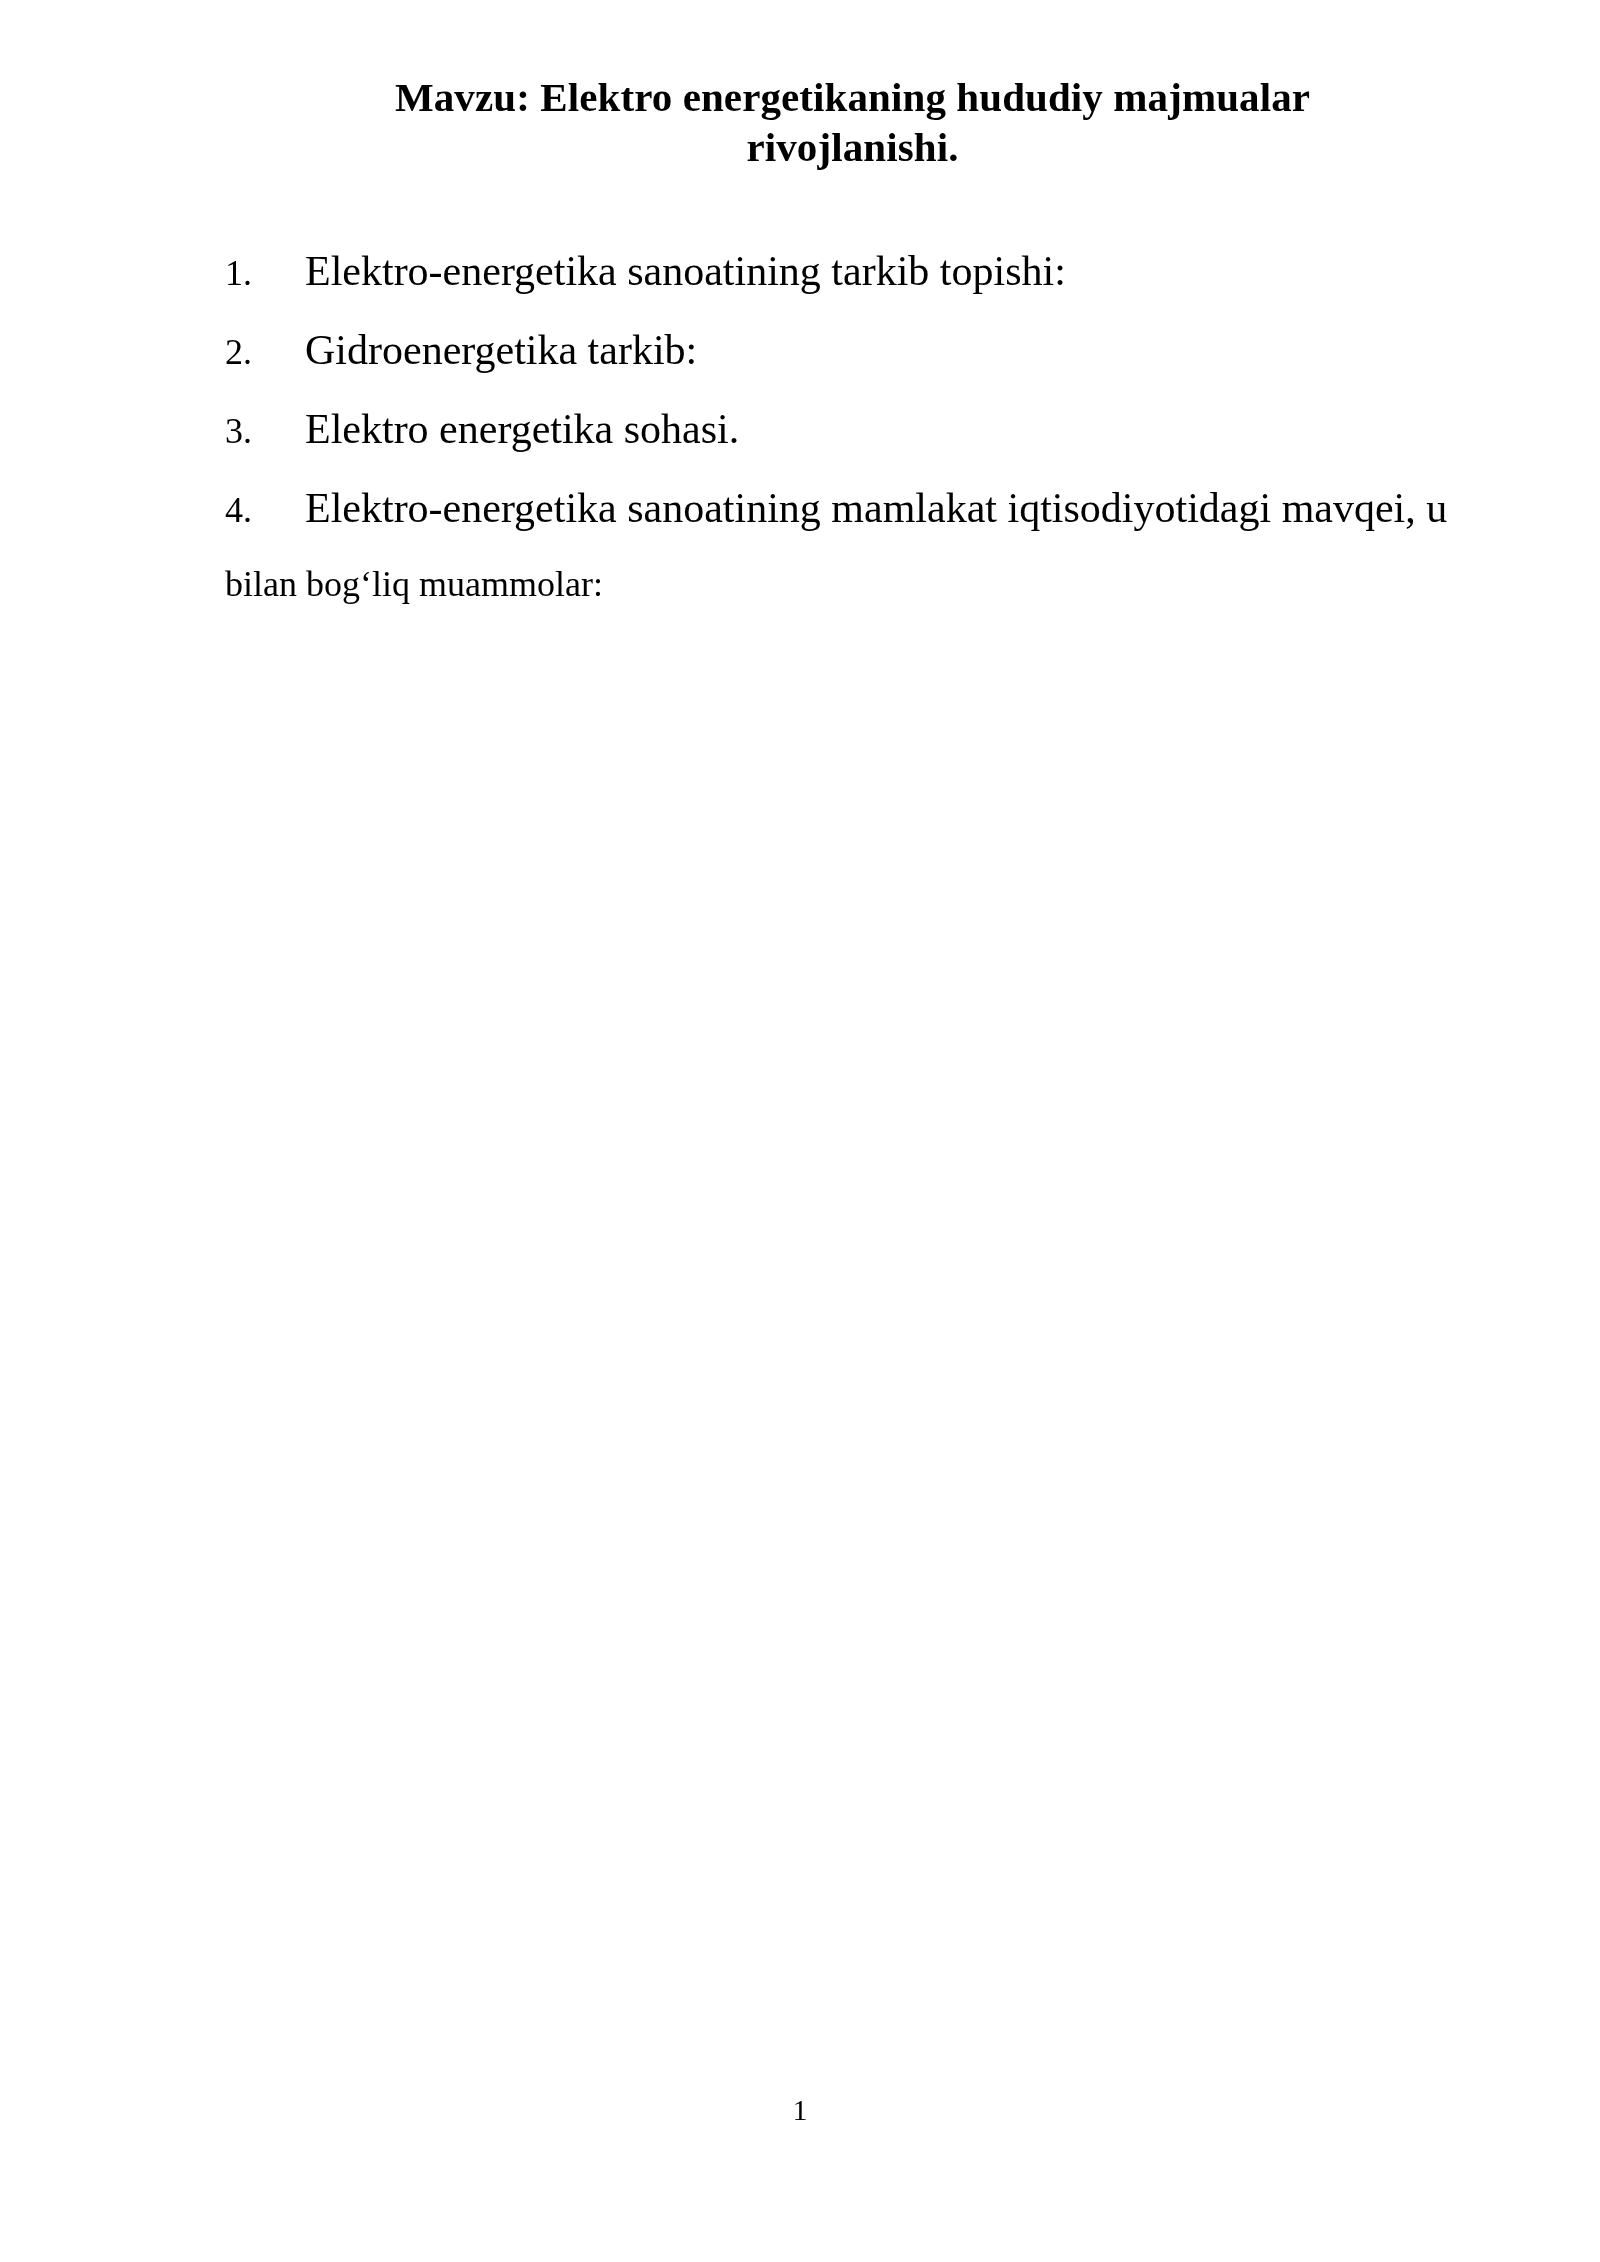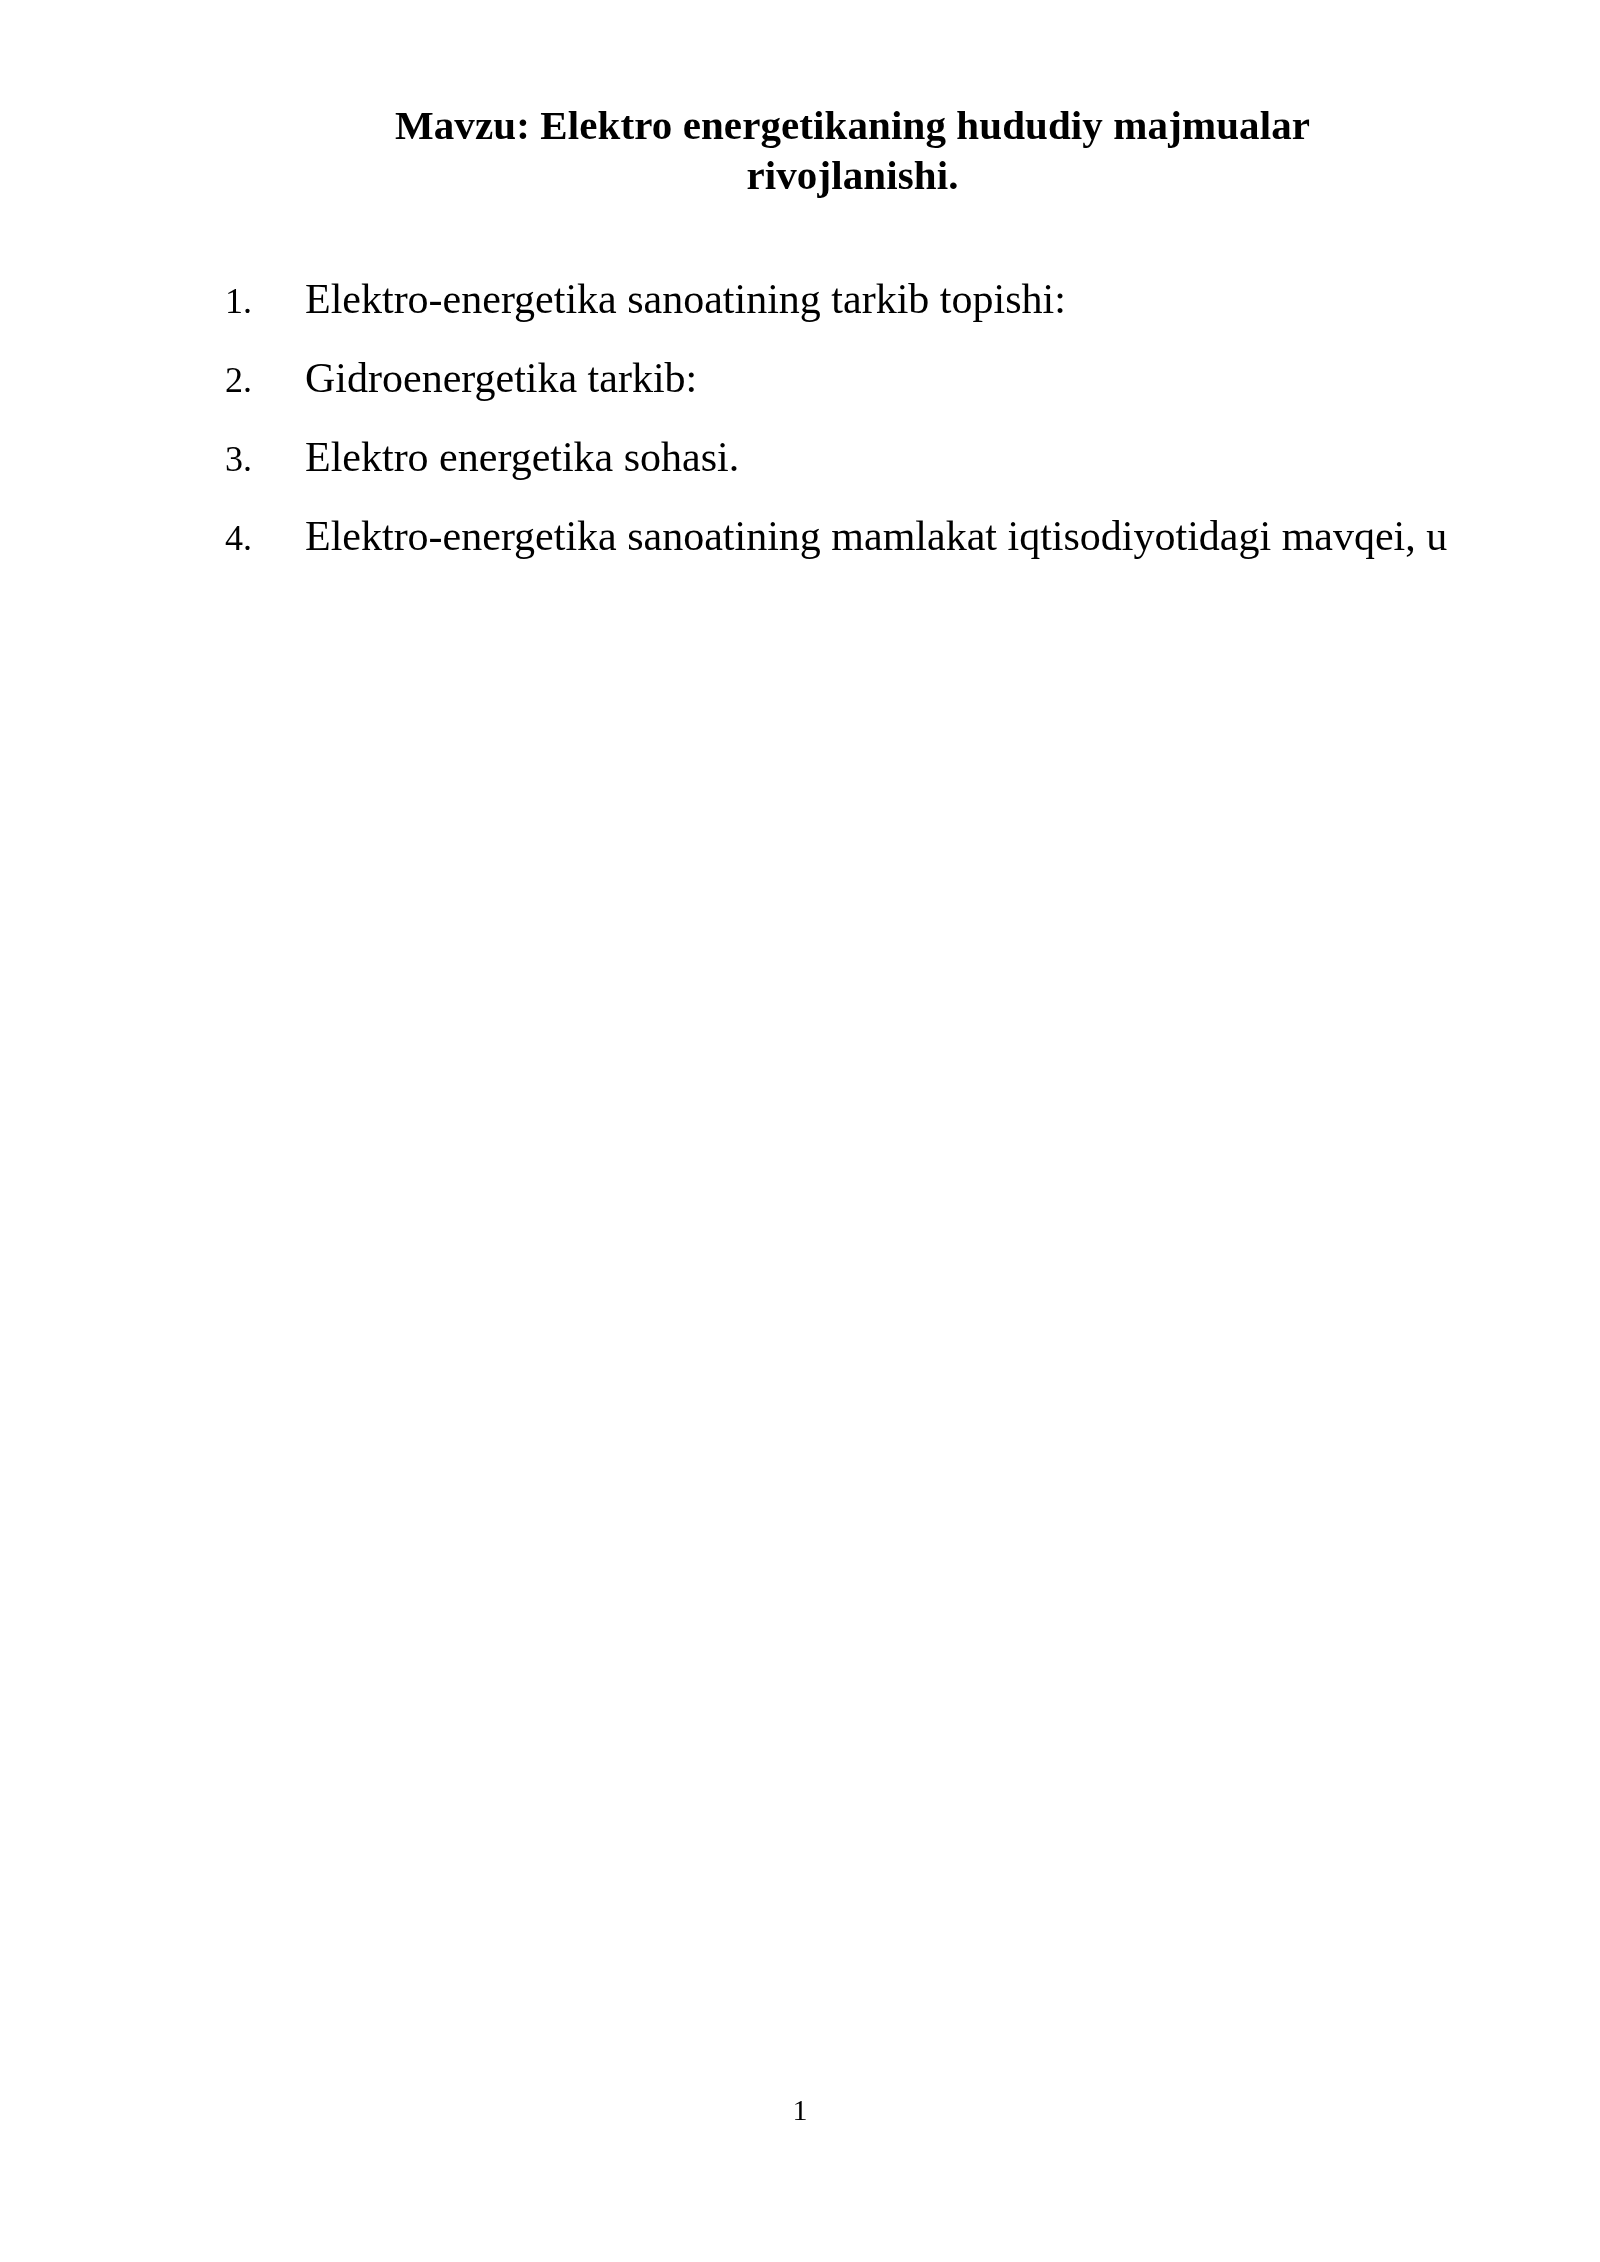--- a/index.html
+++ b/index.html
@@ -29,21 +29,21 @@
   .content {
     position: absolute;
     left: 225px;
     top: 0;
     width: 1255px;   
   }
 
   
   .doc-title {
     margin: 0;
-    padding-top: 100px;
+    padding-top: 72px;
     font-size: 41px;
     font-weight: bold;
     line-height: 1.22;
     text-align: center;
     letter-spacing: 0.1px;
     font-family: "Liberation Serif", "DejaVu Serif", serif;
   }
 
   
   .section-heading {
@@ -136,20 +136,21 @@
       <div class="plan-item">
         <span class="plan-num">3.</span>
         <span class="plan-text">Elektro energetika sohasi.</span>
       </div>
 
       <div class="plan-item">
         <span class="plan-num">4.</span>
         <span class="plan-text">Elektro-energetika sanoatining mamlakat iqtisodiyotidagi mavqei, u</span>
       </div>
 
+      <p class="plan-continuation">bilan bog‘liq muammolar:</p>
 
     </div>
 
   </div>
 
   <div class="page-number">1</div>
 
 </div>
 
 </body></html>

